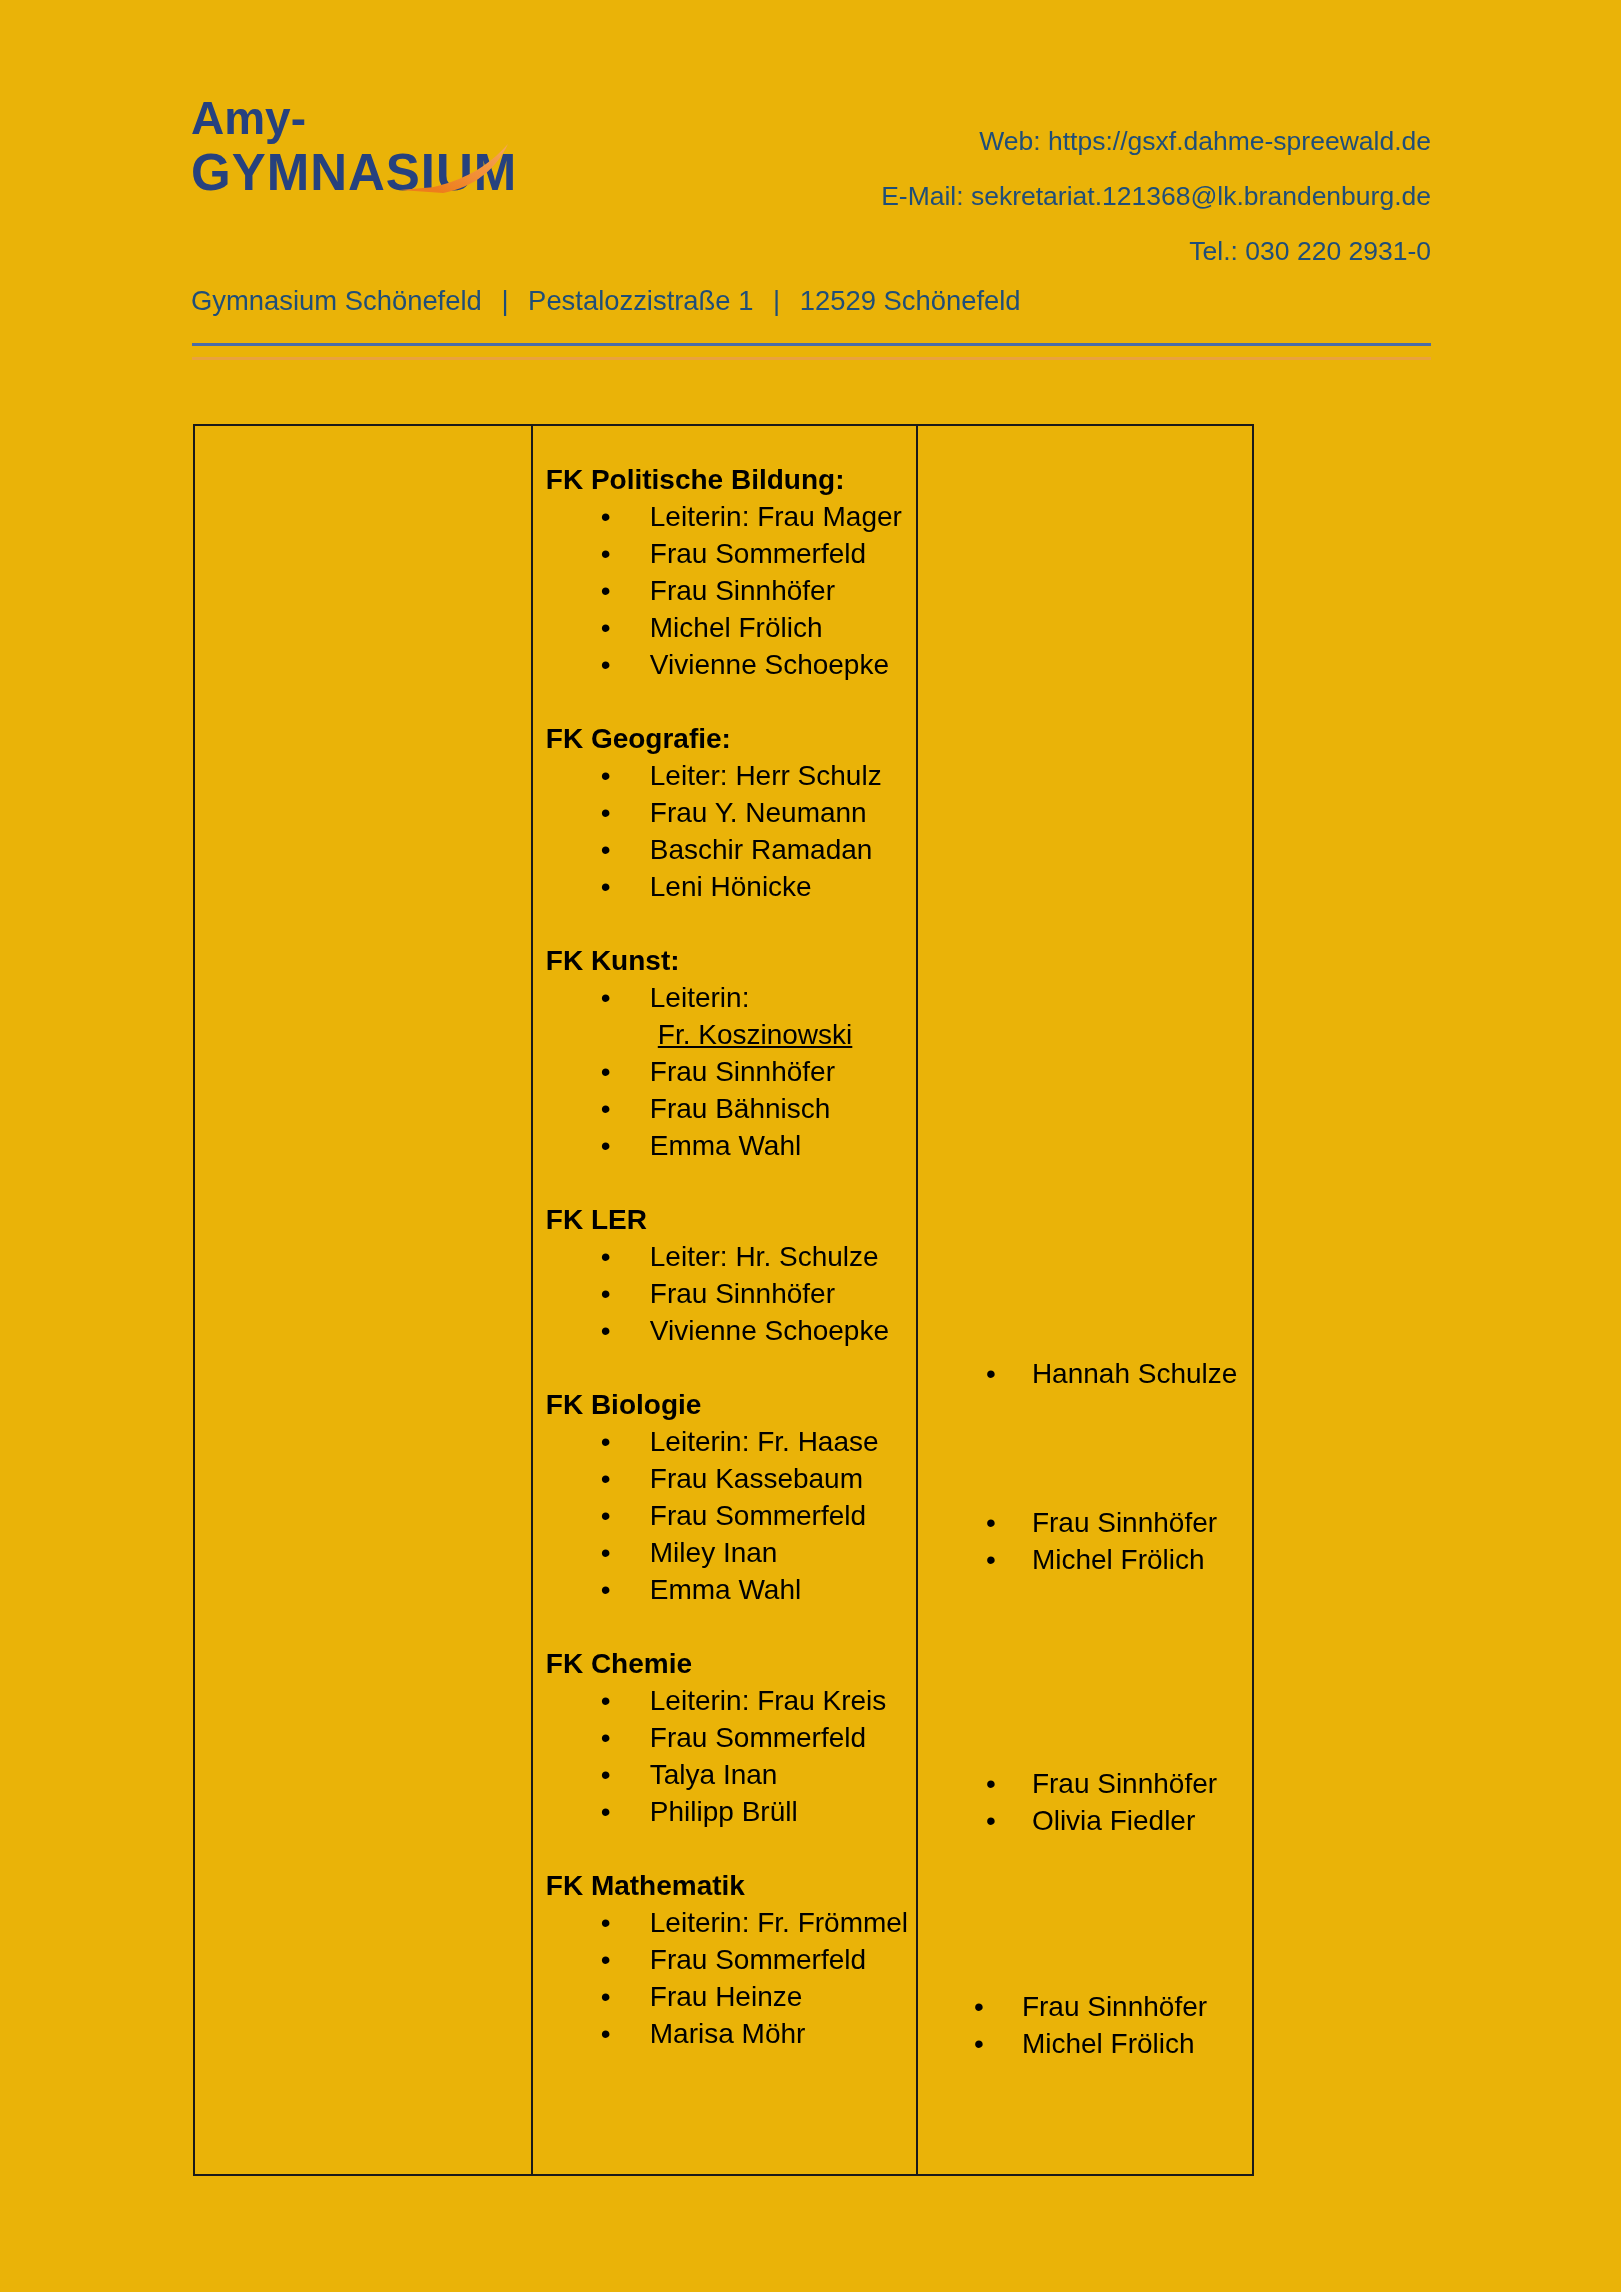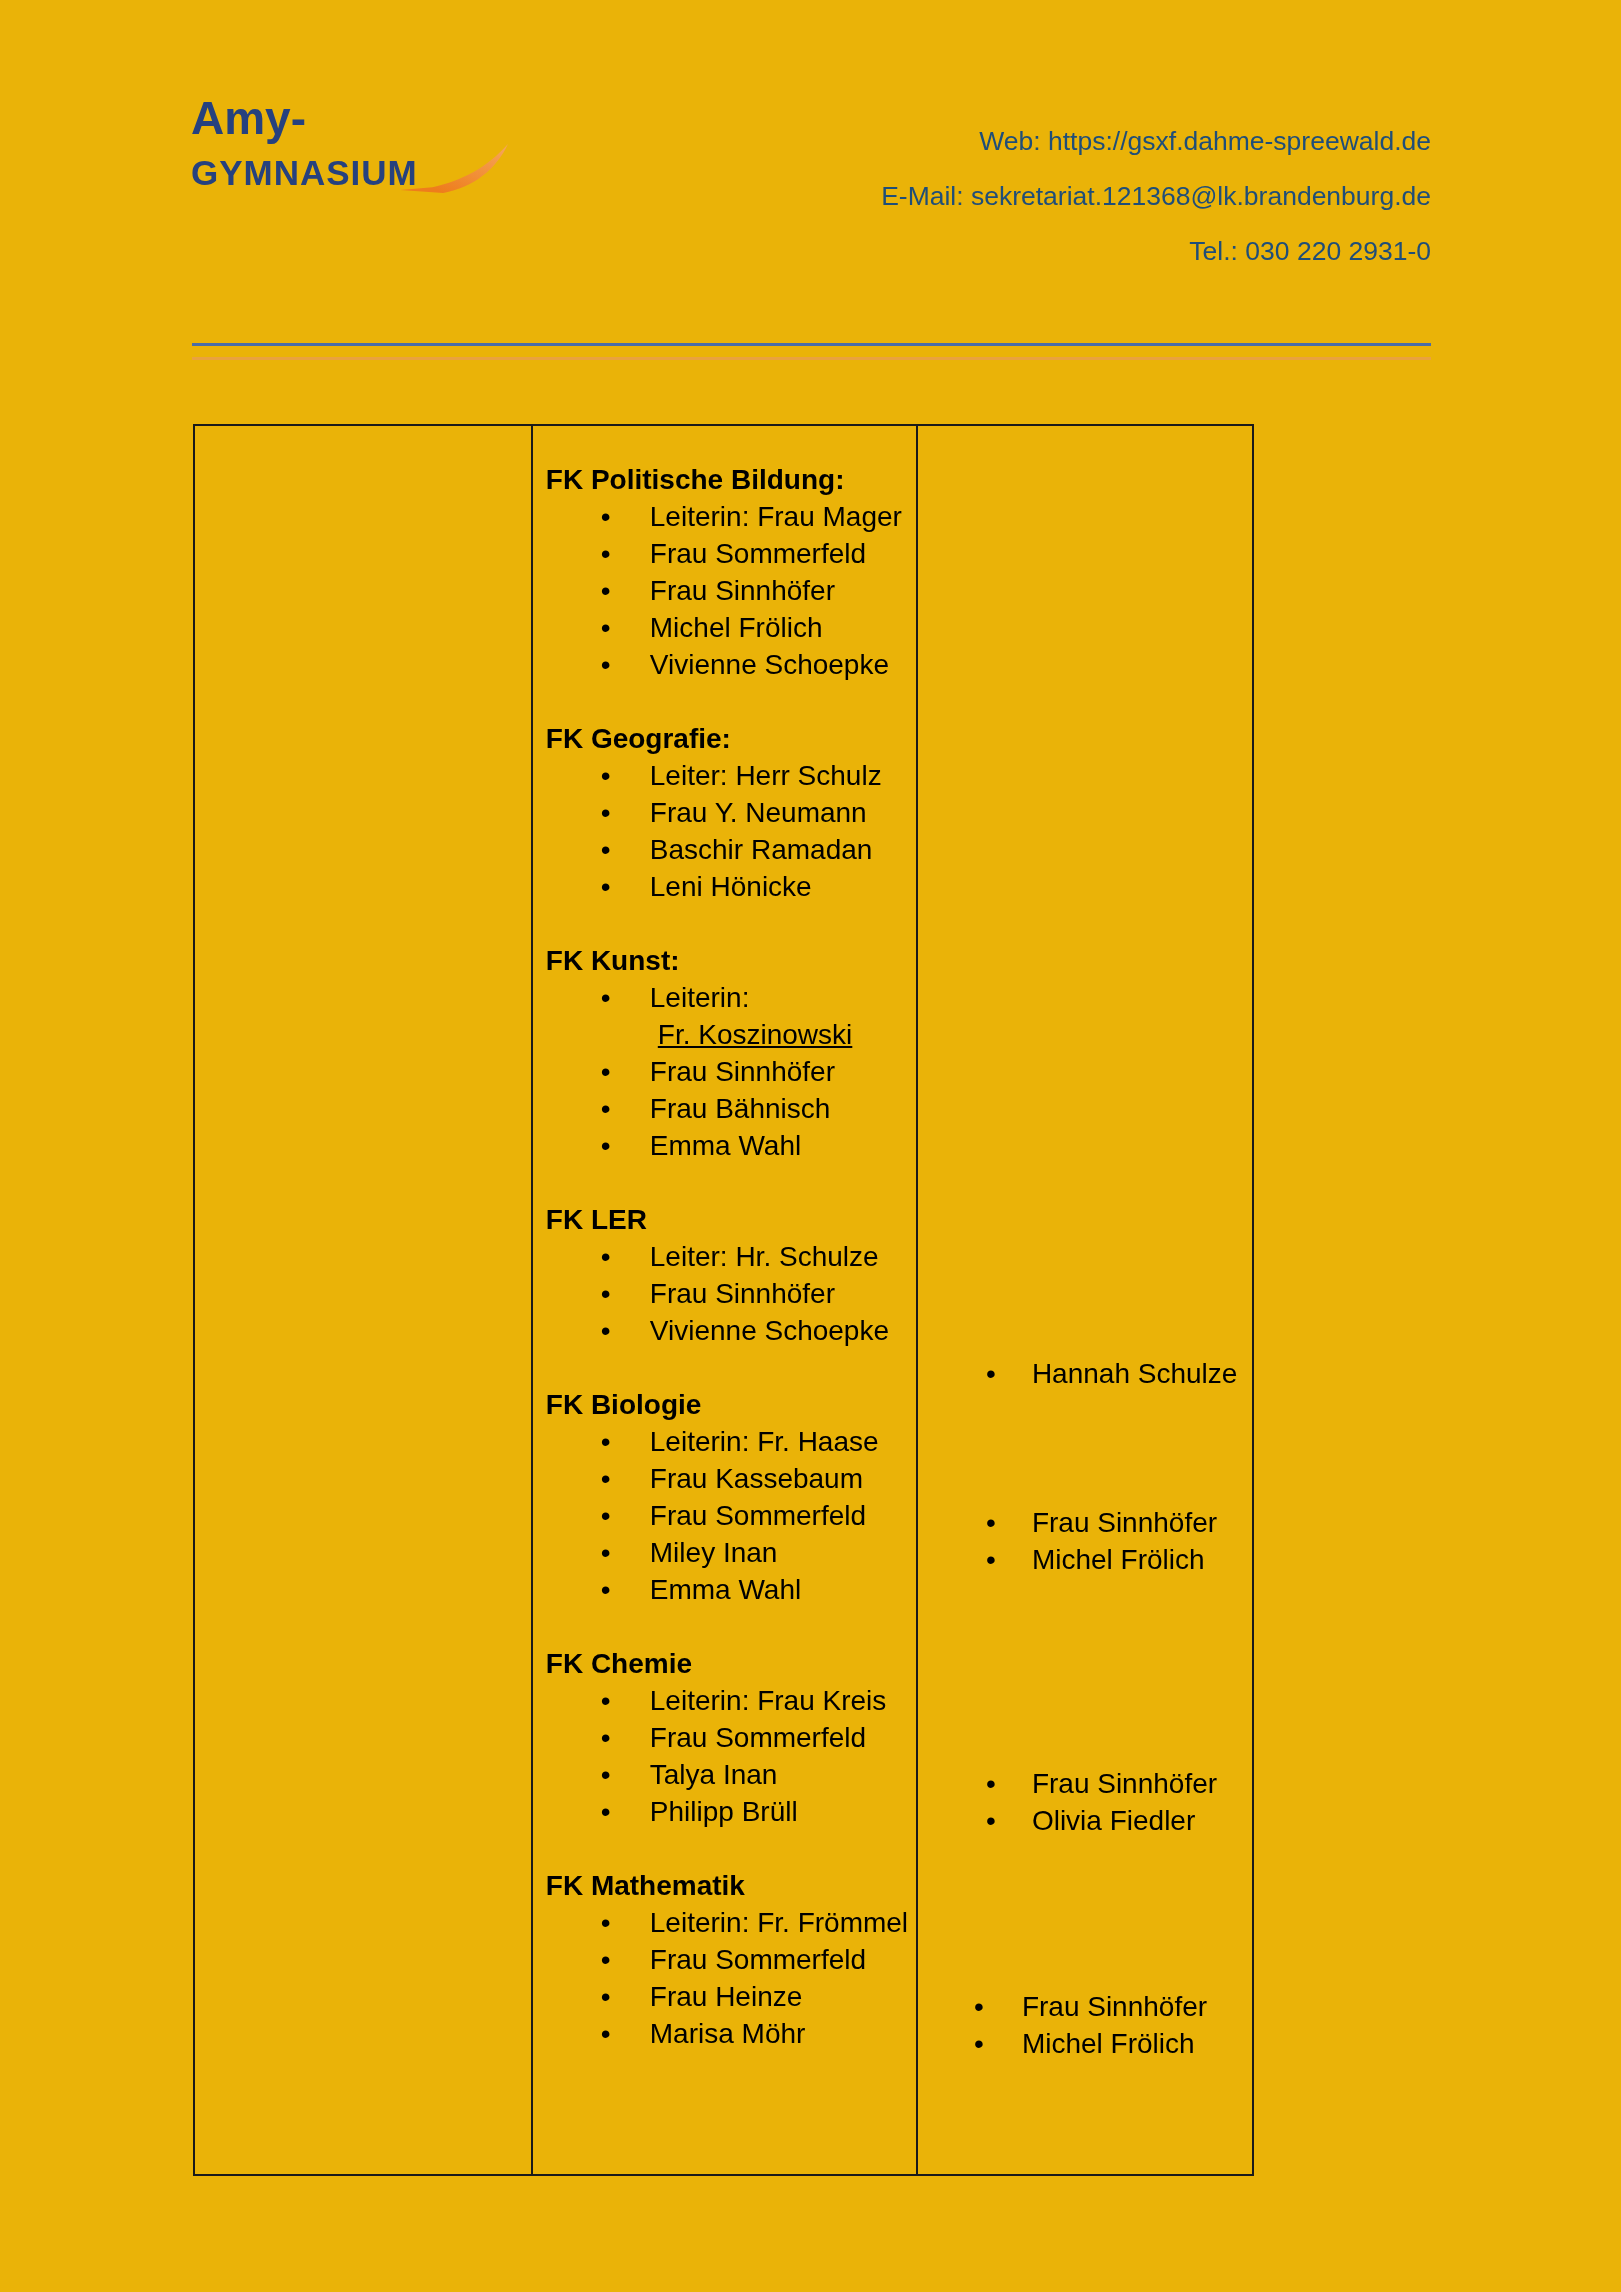--- a/index.html
+++ b/index.html
@@ -10,21 +10,21 @@
   *{box-sizing:border-box; margin:0; padding:0;}
   html,body{background:#888;}
   .page{
     position:relative; width:1621px; height:2293px; background:#eab308;
     font-family:"Liberation Sans","DejaVu Sans",sans-serif; color:var(--body-text);
     margin:0 auto; overflow:hidden;
   }
   
   .logo{position:absolute; left:191px; top:94px; color:var(--logo-blue); font-weight:bold;}
   .logo-line{font-size:46px; line-height:48px; letter-spacing:0;}
-  .logo-line3{font-size:35px; line-height:53px; margin-top:3.9px; letter-spacing:1px;}
+  .logo-line3{font-size:51px; line-height:53px; margin-top:3.9px; letter-spacing:1px;}
   .swoosh{position:absolute; left:208px; top:49px; width:110px; height:51px;}
   .swoosh-stop1{stop-color:var(--swoosh-light);}
   .swoosh-stop2{stop-color:var(--swoosh-dark);}
   .contact{
     position:absolute; right:190px; top:114px; text-align:right;
     color:var(--header-text-blue); font-size:26.5px; line-height:55px;
   }
   .address{
     position:absolute; left:191px; top:285px; color:var(--header-text-blue);
     font-size:27.4px; line-height:31px;
@@ -73,20 +73,23 @@
     </svg>
     <div class="logo-line logo-line3">GYMNASIUM</div>
   </div>
 
   <div class="contact">
     <div>Web: https://gsxf.dahme-spreewald.de</div>
     <div>E-Mail: sekretariat.121368@lk.brandenburg.de</div>
     <div>Tel.: 030 220 2931-0</div>
   </div>
 
+  <div class="address">
+    <span>Gymnasium Schönefeld</span><span class="sep">|</span><span>Pestalozzistraße 1</span><span class="sep">|</span><span>12529 Schönefeld</span>
+  </div>
 
   <div class="rule rule-blue"></div>
   <div class="rule rule-orange"></div>
 
   <div class="doc-table">
     <div class="cell cell-left"></div>
 
     <div class="cell cell-middle">
       <div>
           <div class="fk-section">

